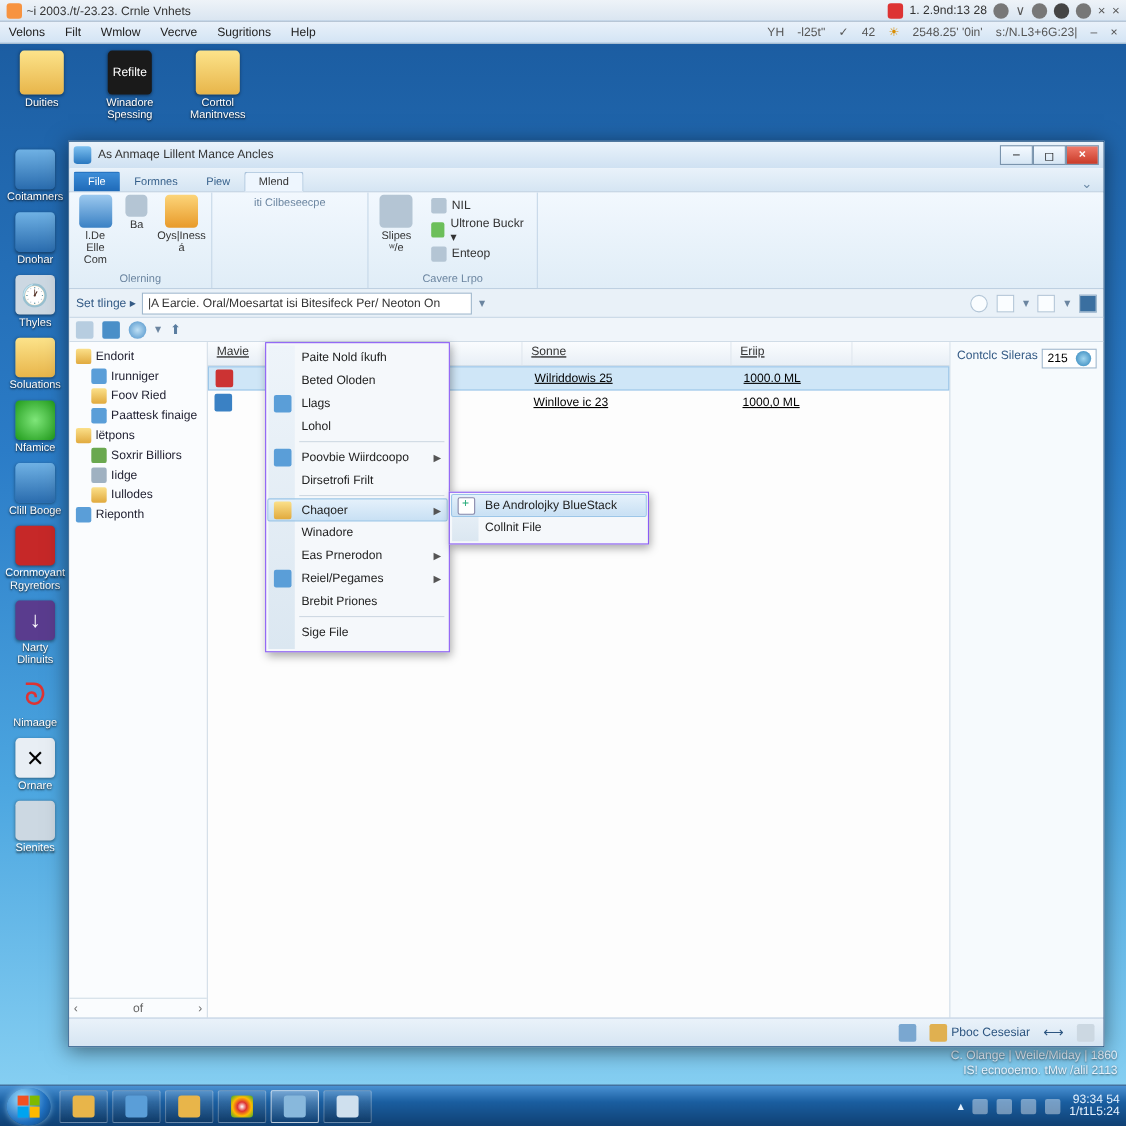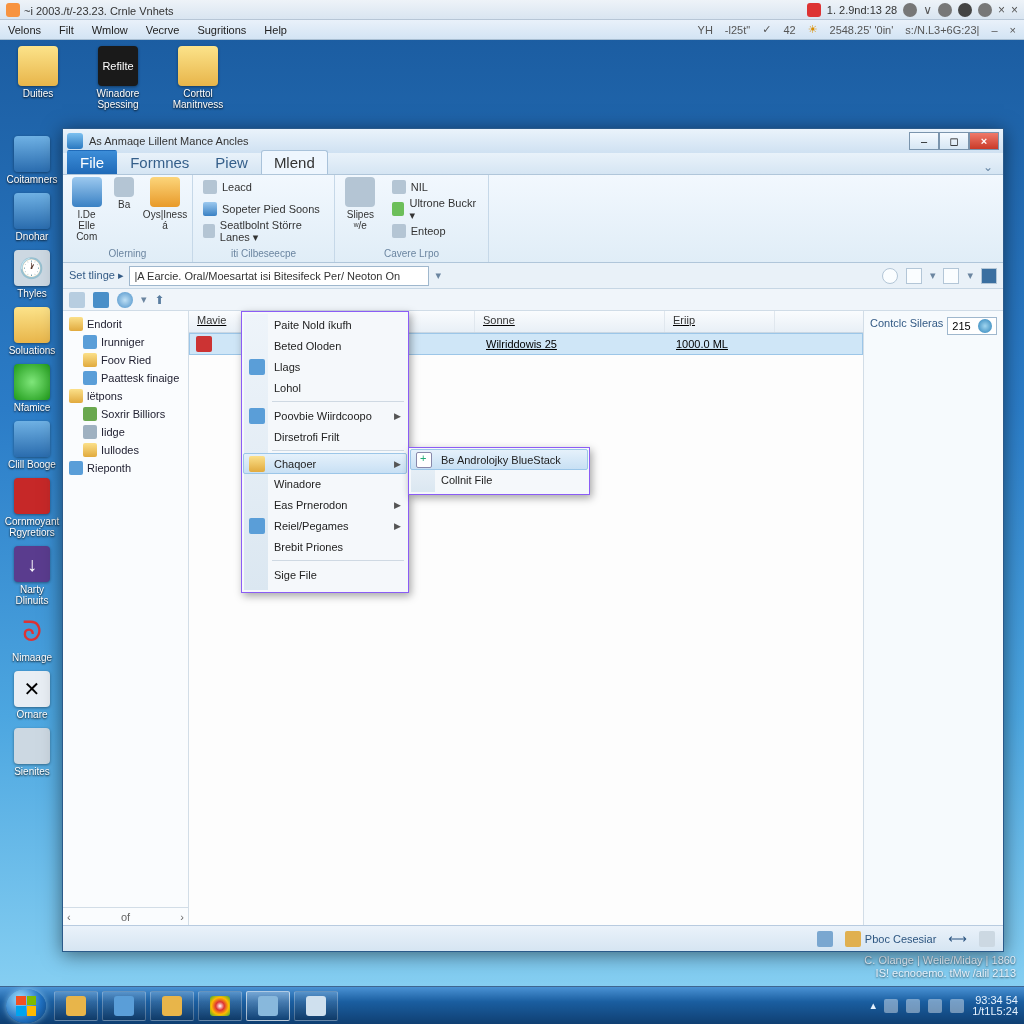--- a/index.html
+++ b/index.html
@@ -43,21 +43,21 @@
 .window { position:absolute; left:62px; top:128px; width:942px; height:824px; background:#fdfdfd; border:1px solid #2a5a8a; box-shadow:0 3px 18px rgba(0,0,0,.5); z-index:5; display:flex; flex-direction:column;}
 .win-title { height:24px; background:linear-gradient(#eaf3fb,#cfe1f2); display:flex; align-items:center; padding:0 4px; }
 .win-title .ticon{width:16px;height:16px;background:linear-gradient(#7cc0f0,#2a78c0);border-radius:3px;margin-right:6px;}
 .win-title .ttext{font-size:11px;color:#333;}
 .win-ctrl{margin-left:auto;display:flex;gap:0;}
 .win-ctrl .btn{width:30px;height:18px;border:1px solid #7a94ad;display:flex;align-items:center;justify-content:center;background:linear-gradient(#f5faff,#d6e6f4);font-size:11px;}
 .win-ctrl .close{background:linear-gradient(#f07a6a,#c93a28);color:#fff;font-weight:bold;}
 
 
 .ribbon-tabs{height:22px;background:linear-gradient(#e9f2fa,#d5e5f3);display:flex;align-items:flex-end;padding-left:4px;border-bottom:1px solid #b0c6da;}
-.rtab{padding:3px 12px;font-size:15px;color:#355f8a;cursor:pointer;border:1px solid transparent;border-bottom:none;}
+.rtab{padding:3px 12px;font-size:10px;color:#355f8a;cursor:pointer;border:1px solid transparent;border-bottom:none;}
 .rtab.file{background:linear-gradient(#3c8dd8,#1f6ab8);color:#fff;border-radius:2px 2px 0 0;}
 .rtab.active{background:#eef6fe;border-color:#a9c2da;border-radius:3px 3px 0 0;color:#333;}
 .rtab-end{margin-left:auto;padding-right:10px;color:#6b89a6;font-size:12px;}
 
 
 .ribbon-body{height:88px;background:linear-gradient(#f2f8fe,#e0edf7);display:flex;border-bottom:1px solid #b0c6da;}
 .rgroup{border-right:1px solid #c6d8e8;display:flex;flex-direction:column;padding:2px 6px 0;}
 .rgroup .gmain{display:flex;gap:8px;flex:1;align-items:flex-start;}
 .rgroup .gcap{text-align:center;font-size:10px;color:#6b85a0;padding:2px 0 3px;}
 .bigbtn{display:flex;flex-direction:column;align-items:center;width:42px;cursor:pointer;}
@@ -282,36 +282,20 @@
             <div class="btxt">Ba</div>
           </div>
         <div class="bigbtn">
             <div class="bicon i-org"></div>
             <div class="btxt">Oys|Iness á</div>
           </div>
       </div>
       <div class="gcap">Olerning</div>
     </div>
     <div class="rgroup" style="width:142px">
-      <div class="gmain">
-          <div class="smallcol">
-        <div class="smallbtn">
-              <div class="sicon i-gry"></div>
-              <span>Leacd</span>
-            </div>
-        <div class="smallbtn">
-              <div class="sicon i-blu"></div>
-              <span>Sopeter Pied Soons</span>
-            </div>
-        <div class="smallbtn">
-              <div class="sicon i-gry"></div>
-              <span>Seatlbolnt Större Lanes ▾</span>
-            </div>
-      </div>
-        </div>
       <div class="gcap">iti Cilbeseecpe</div>
     </div>
     <div class="rgroup" style="width:154px">
       <div class="gmain">
         <div class="bigbtn">
             <div class="bicon i-gry"></div>
             <div class="btxt">Slipes ʷ/e</div>
           </div>
         <div class="smallcol">
           <div class="smallbtn">
@@ -408,20 +392,26 @@
         <div class="col c1">Mavie</div>
         <div class="col c2">Sonne</div>
         <div class="col c3">Eriip</div>
       </div>
       <div class="row sel">
         <div class="icn"></div>
         <div class="cell" style="width:260px"></div>
         <div class="cell" style="width:190px">Wilriddowis 25</div>
         <div class="cell">1000.0 ML</div>
       </div>
+      <div class="row">
+        <div class="icn blu"></div>
+        <div class="cell" style="width:260px"></div>
+        <div class="cell" style="width:190px">Winllove ic 23</div>
+        <div class="cell">1000,0 ML</div>
+      </div>
 
       <div class="ctxmenu" style="left:52px;top:0;width:168px;height:282px">
         <div class="strip"></div>
         <div class="citm">
             <span>Paite Nold íkufh</span>
           </div>
         <div class="citm">
             <span>Beted Oloden</span>
           </div>
         <div class="citm">

